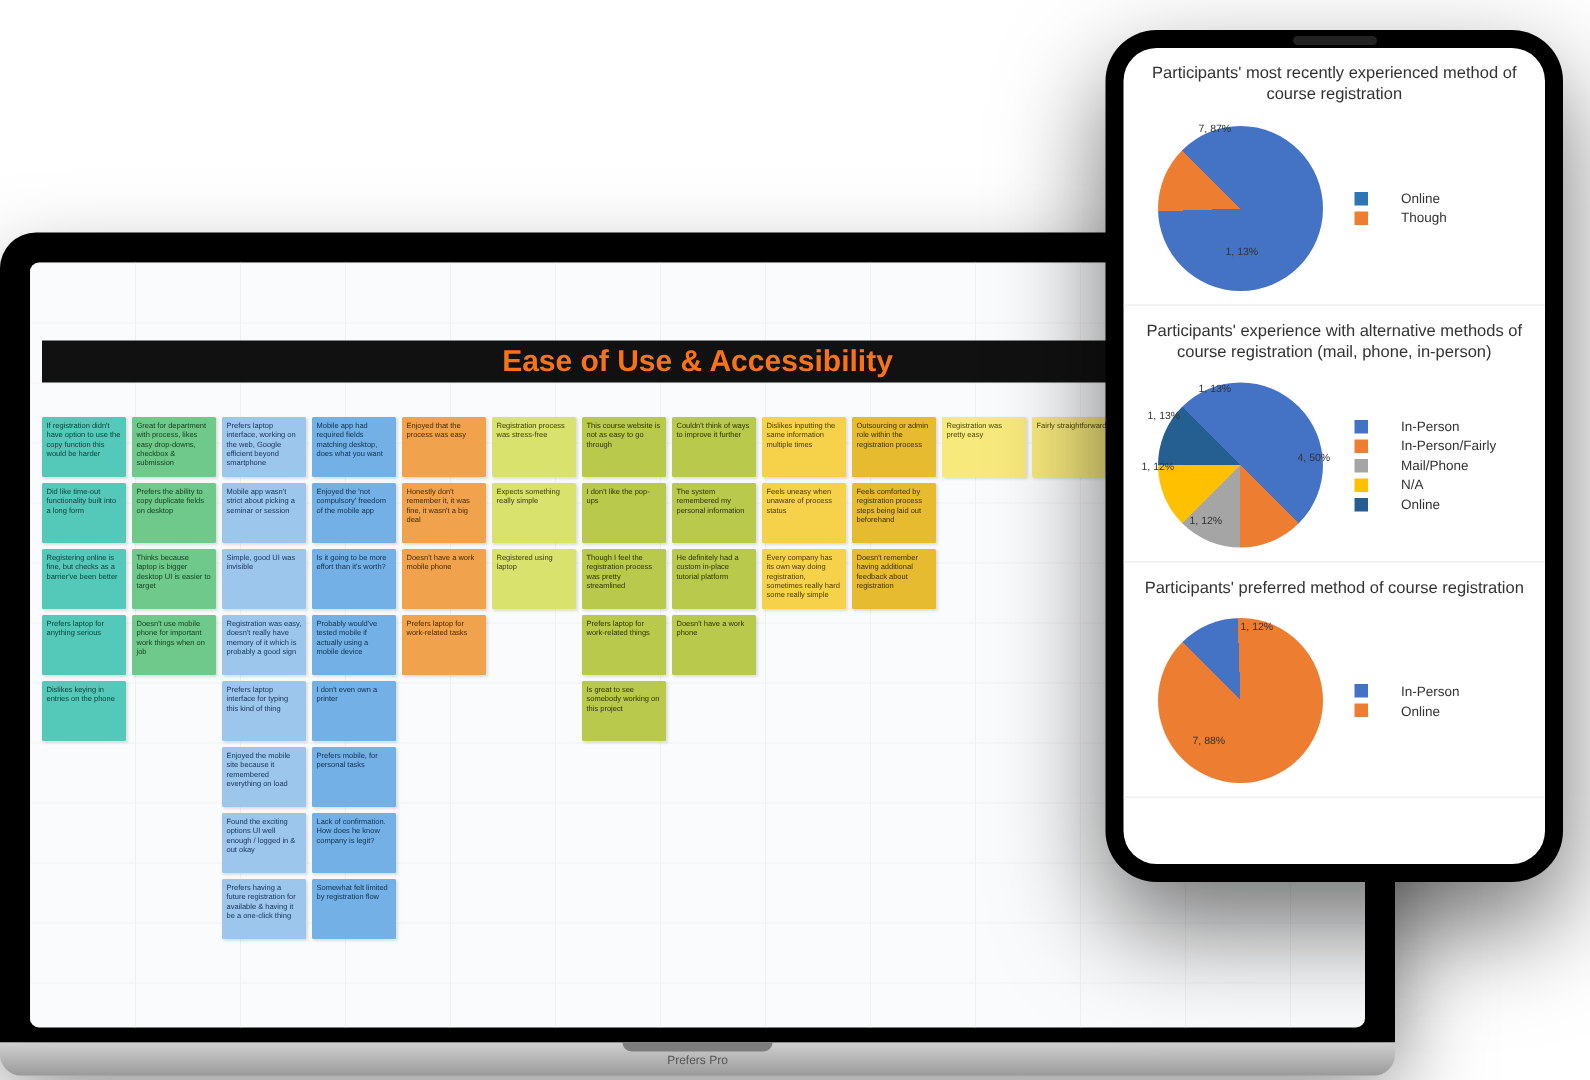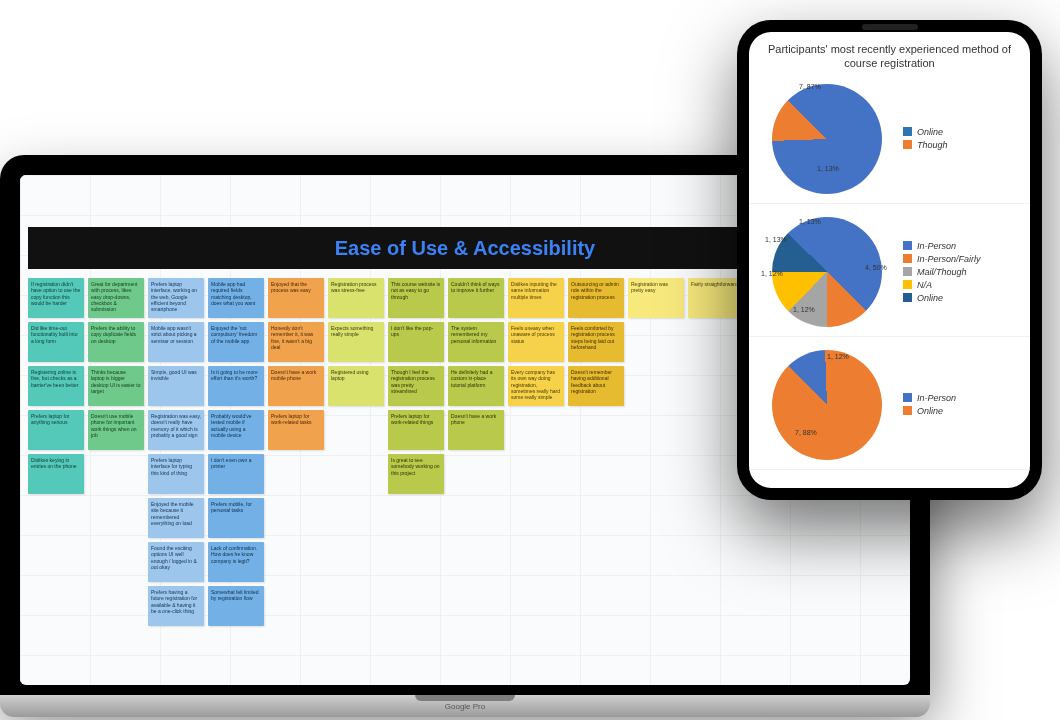--- a/index.html
+++ b/index.html
@@ -10,49 +10,49 @@
   .laptop-body{background:#000;border-radius:24px 24px 0 0;padding:20px 20px 10px 20px;box-shadow:0 30px 60px rgba(0,0,0,.5);}
   .laptop-screen{background:#fafbfc;border-radius:6px;height:510px;overflow:hidden;position:relative;}
   .laptop-base{height:22px;background:linear-gradient(#d0d0d0,#9a9a9a);border-radius:0 0 14px 14px;position:relative;display:flex;align-items:center;justify-content:center;}
   .laptop-base-label{font-size:8px;color:#555;}
   .laptop-notch{position:absolute;left:calc(50% - 50px);top:0;width:100px;height:6px;background:#7d7d7d;border-radius:0 0 6px 6px;}
 
   
   .grid-bg{position:absolute;inset:0;
     background-image:linear-gradient(#eef0f1 1px,transparent 1px),linear-gradient(90deg,#eef0f1 1px,transparent 1px);
     background-size:70px 40px;}
-  .title-bar{position:absolute;left:8px;right:8px;top:52px;height:42px;background:#111;color:#3b82f6;display:flex;align-items:center;justify-content:center;font-weight:700;font-size:20px;}
+  .title-bar{position:absolute;left:8px;right:8px;top:52px;height:28px;background:#111;color:#f97316;display:flex;align-items:center;justify-content:center;font-weight:700;font-size:20px;}
   .sticky-area{position:absolute;left:8px;right:8px;top:103px;bottom:8px;}
   .cols{display:flex;gap:4px;align-items:flex-start;}
   .col{display:flex;flex-direction:column;gap:4px;width:56px;}
   .note{width:56px;min-height:40px;font-size:5px;line-height:1.25;padding:3px 3px;box-sizing:border-box;color:#1a3a3a;overflow:hidden;border-radius:1px;box-shadow:1px 1px 2px rgba(0,0,0,.12);}
   .teal   {background:#55c9b9;color:#0d3c35;}
   .green  {background:#6ec98a;color:#133d21;}
   .blue   {background:#9cc6ec;color:#163355;}
   .bluemid{background:#72b0e5;color:#10304e;}
   .orange {background:#f0a24c;color:#4a2a07;}
   .lime   {background:#d9e26c;color:#3a3d0f;}
   .olive  {background:#b8c94c;color:#2d3506;}
   .yellow {background:#f6d24a;color:#4a3a05;}
   .gold   {background:#e7bb2f;color:#3d2f05;}
   .lemon  {background:#f7e97c;color:#4c4408;}
   .pink   {background:#f3c2d3;color:#5a1e33;}
 
   
-  .phone{position:absolute;right:18px;top:20px;width:305px;height:480px;background:#000;border-radius:34px;padding:12px;box-sizing:border-box;box-shadow:0 30px 70px rgba(0,0,0,.55);}
+  .phone{position:absolute;right:18px;top:20px;width:305px;height:568px;background:#000;border-radius:34px;padding:12px;box-sizing:border-box;box-shadow:0 30px 70px rgba(0,0,0,.55);}
   .phone-screen{background:#fff;width:100%;height:100%;border-radius:22px;overflow:hidden;position:relative;}
   .phone-content{position:absolute;inset:0;overflow:hidden;}
   .chart-block{padding:8px 8px 4px 8px;border-bottom:1px solid #f0f0f0;}
   .chart-title{font-size:11px;text-align:center;color:#333;margin:2px 0 8px 0;line-height:1.3;}
   .chart-row{display:flex;align-items:center;gap:6px;}
   .pie-wrap{position:relative;width:140px;height:120px;flex:none;}
   .pie{width:110px;height:110px;border-radius:50%;margin:5px auto 0 auto;}
   .pie-label{position:absolute;font-size:7px;color:#333;}
   .legend{font-size:9px;color:#333;}
-  .legend div{display:flex;gap:5px;margin:3px 0;font-style:italic;}
+  .legend div{display:flex;align-items:center;gap:22px;margin:3px 0;}
   .sw{width:9px;height:9px;flex:none;}
 
   .c-blue{background:#2e75b6;}
   .c-orange{background:#ed7d31;}
   .c-blue2{background:#4472c4;}
   .c-grey{background:#a5a5a5;}
   .c-yellow{background:#ffc000;}
   .c-dblue{background:#255e91;}
 
   .phone:before{content:"";position:absolute;top:4px;left:calc(50% - 28px);width:56px;height:6px;border-radius:3px;background:#222;}
@@ -148,21 +148,21 @@
                 <div class="note pink">Registering was pretty easy</div>
                 <div class="note pink">Would be open to using the mobile app version, is mostly giving rather the same experience</div>
                 <div class="note pink">Thought you would actually design the registration form to use the same style as the rest of the site</div>
               </div>
             </div>
         </div>
       </div>
     </div>
     <div class="laptop-base">
       <div class="laptop-notch"></div>
-      <span class="laptop-base-label">Google Pro</span>
+      <span class="laptop-base-label">Prefers Pro</span>
     </div>
   </div>
 
   <div class="phone">
     <div class="phone-screen">
       <div class="phone-content" id="phone-content">
           <div class="chart-block">
             <div class="chart-title">Participants' most recently experienced method of course registration</div>
             <div class="chart-row">
               <div class="pie-wrap">
@@ -176,54 +176,56 @@
                   <span>Online</span>
                 </div>
                 <div>
                   <span class="sw c-orange"></span>
                   <span>Though</span>
                 </div>
               </div>
             </div>
           </div>
           <div class="chart-block">
+            <div class="chart-title">Participants' experience with alternative methods of course registration (mail, phone, in-person)</div>
             <div class="chart-row">
               <div class="pie-wrap">
                 <div class="pie" style="background: conic-gradient(from -45deg, rgb(68, 114, 196) 0deg, rgb(68, 114, 196) 180deg, rgb(237, 125, 49) 180deg, rgb(237, 125, 49) 225deg, rgb(165, 165, 165) 225deg, rgb(165, 165, 165) 270deg, rgb(255, 192, 0) 270deg, rgb(255, 192, 0) 315deg, rgb(37, 94, 145) 315deg, rgb(37, 94, 145) 360deg);"></div>
                 <div class="pie-label" style="top: 52px; left: 108px;">4, 50%</div>
                 <div class="pie-label" style="top: 94px; left: 36px;">1, 12%</div>
                 <div class="pie-label" style="top: 58px; left: 4px;">1, 12%</div>
                 <div class="pie-label" style="top: 24px; left: 8px;">1, 13%</div>
                 <div class="pie-label" style="top: 6px; left: 42px;">1, 13%</div>
               </div>
               <div class="legend">
                 <div>
                   <span class="sw c-blue2"></span>
                   <span>In-Person</span>
                 </div>
                 <div>
                   <span class="sw c-orange"></span>
                   <span>In-Person/Fairly</span>
                 </div>
                 <div>
                   <span class="sw c-grey"></span>
-                  <span>Mail/Though</span>
+                  <span>Mail/Phone</span>
                 </div>
                 <div>
                   <span class="sw c-yellow"></span>
                   <span>N/A</span>
                 </div>
                 <div>
                   <span class="sw c-dblue"></span>
                   <span>Online</span>
                 </div>
               </div>
             </div>
           </div>
           <div class="chart-block">
+            <div class="chart-title">Participants' preferred method of course registration</div>
             <div class="chart-row">
               <div class="pie-wrap">
                 <div class="pie" style="background: conic-gradient(from -45deg, rgb(68, 114, 196) 0deg, rgb(68, 114, 196) 43deg, rgb(237, 125, 49) 43deg, rgb(237, 125, 49) 360deg);"></div>
                 <div class="pie-label" style="top: 8px; left: 70px;">1, 12%</div>
                 <div class="pie-label" style="top: 84px; left: 38px;">7, 88%</div>
               </div>
               <div class="legend">
                 <div>
                   <span class="sw c-blue2"></span>
                   <span>In-Person</span>

